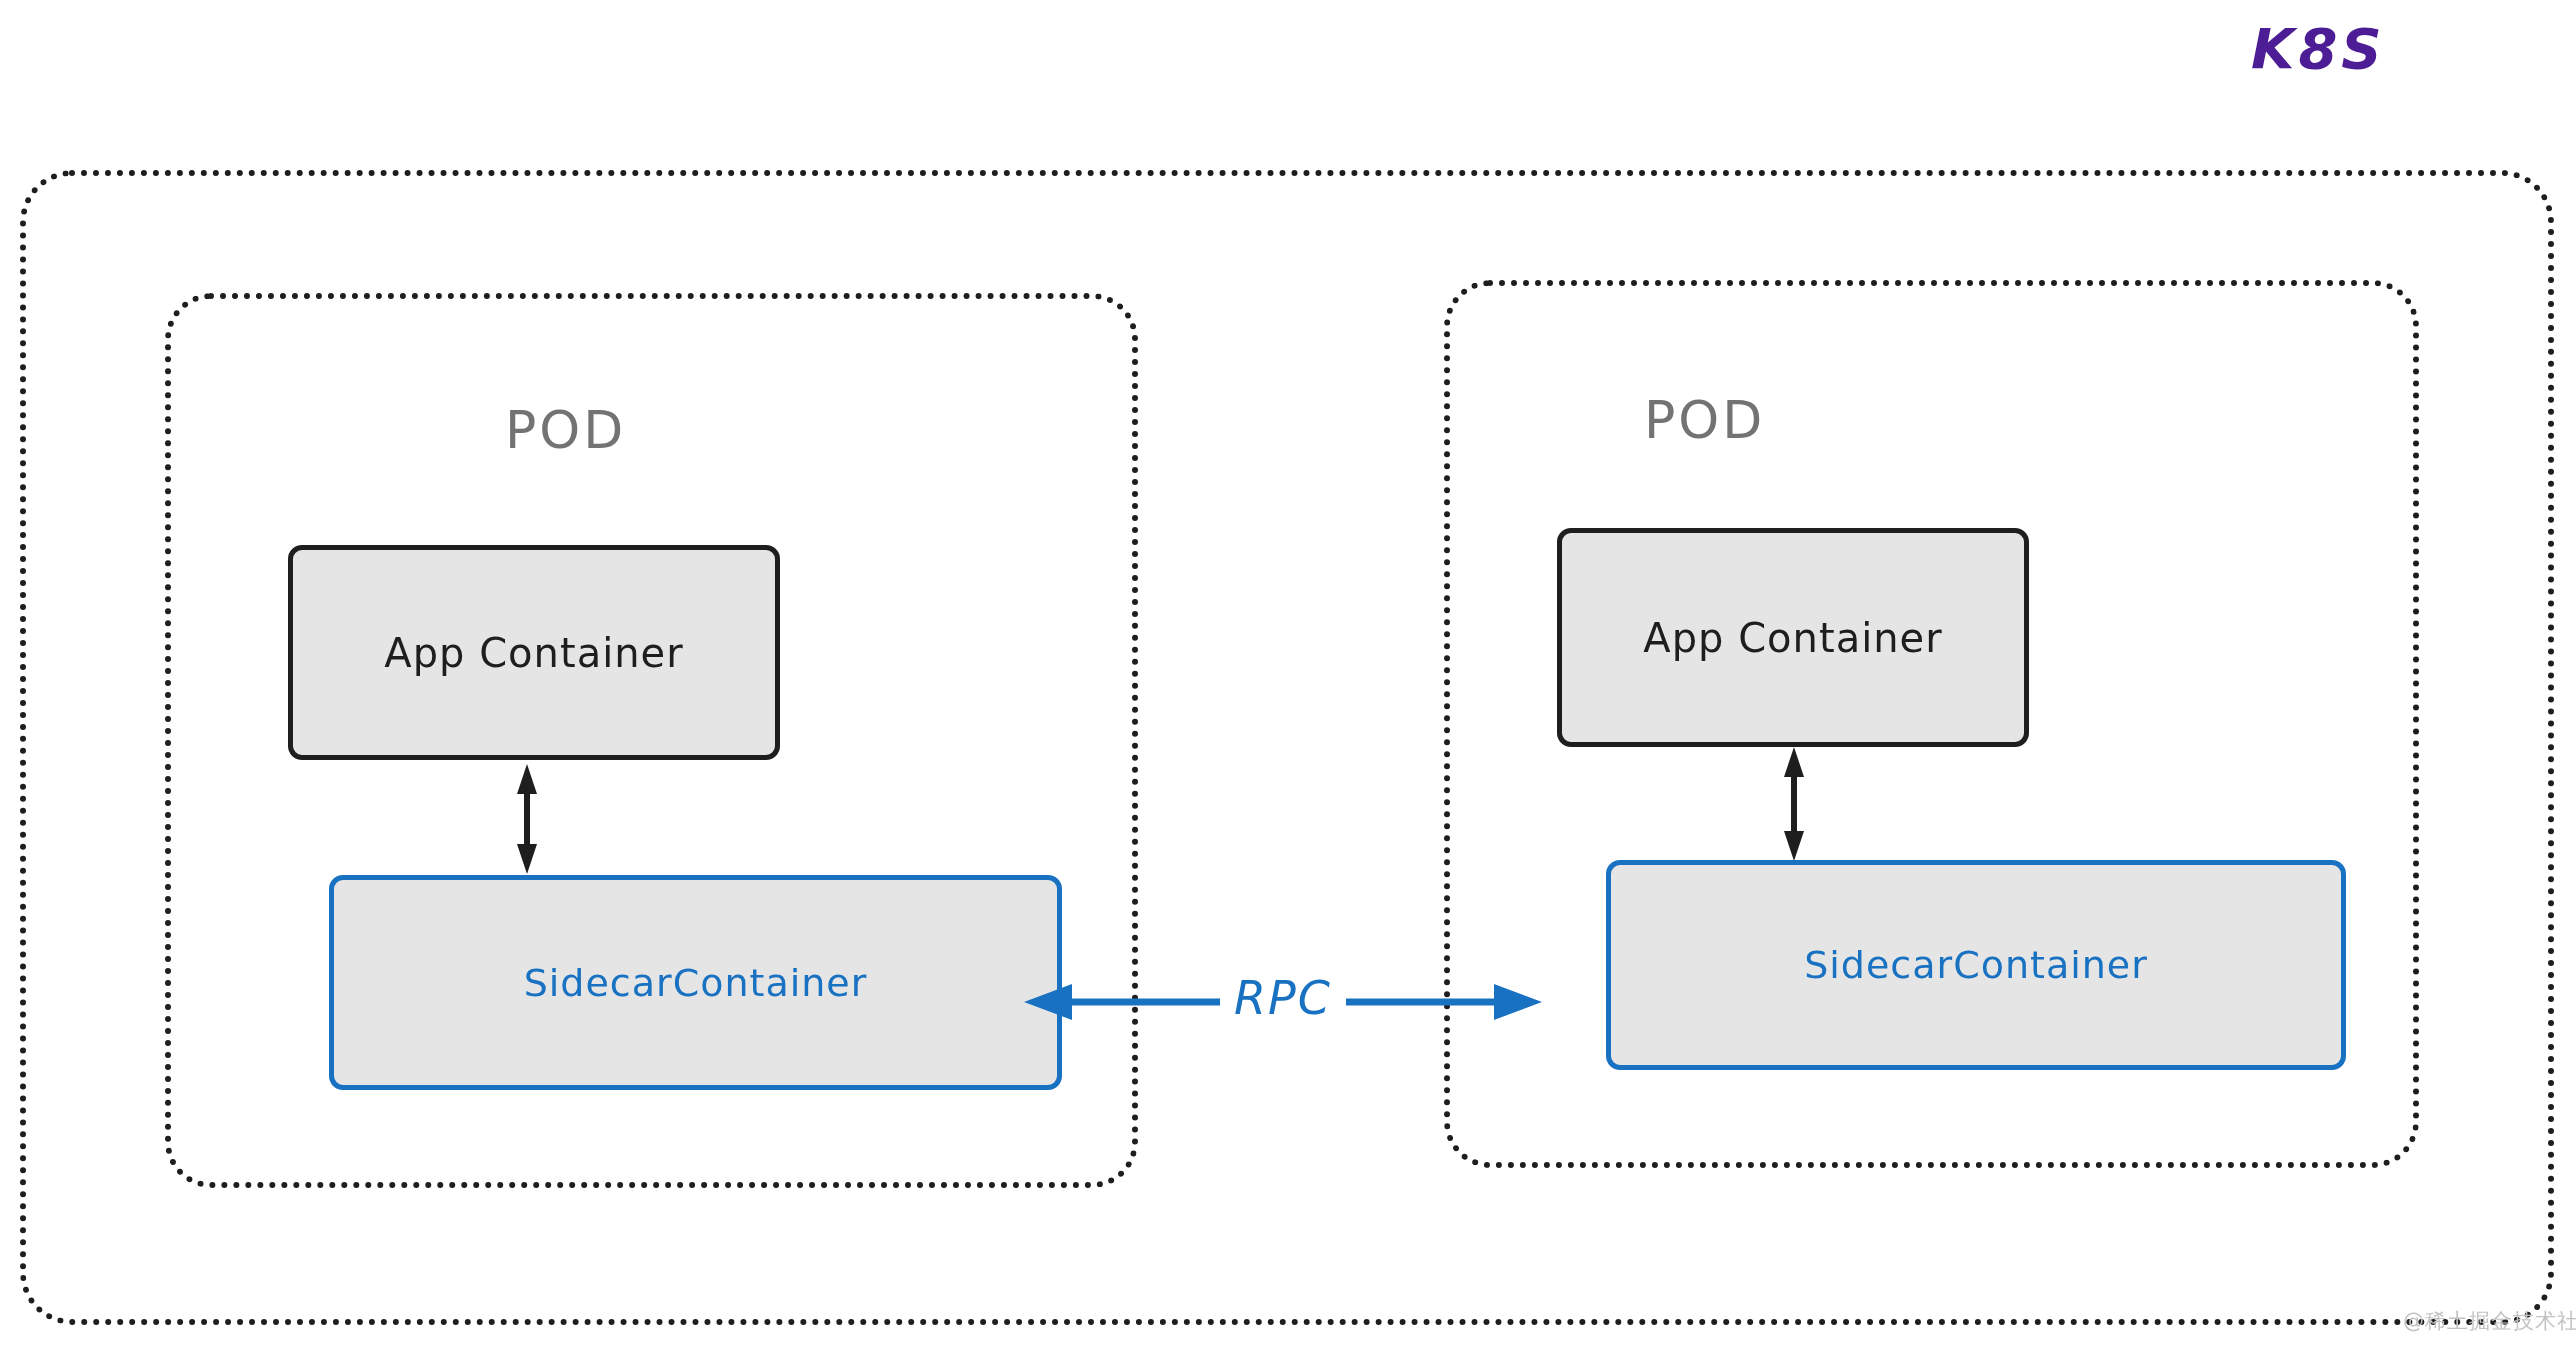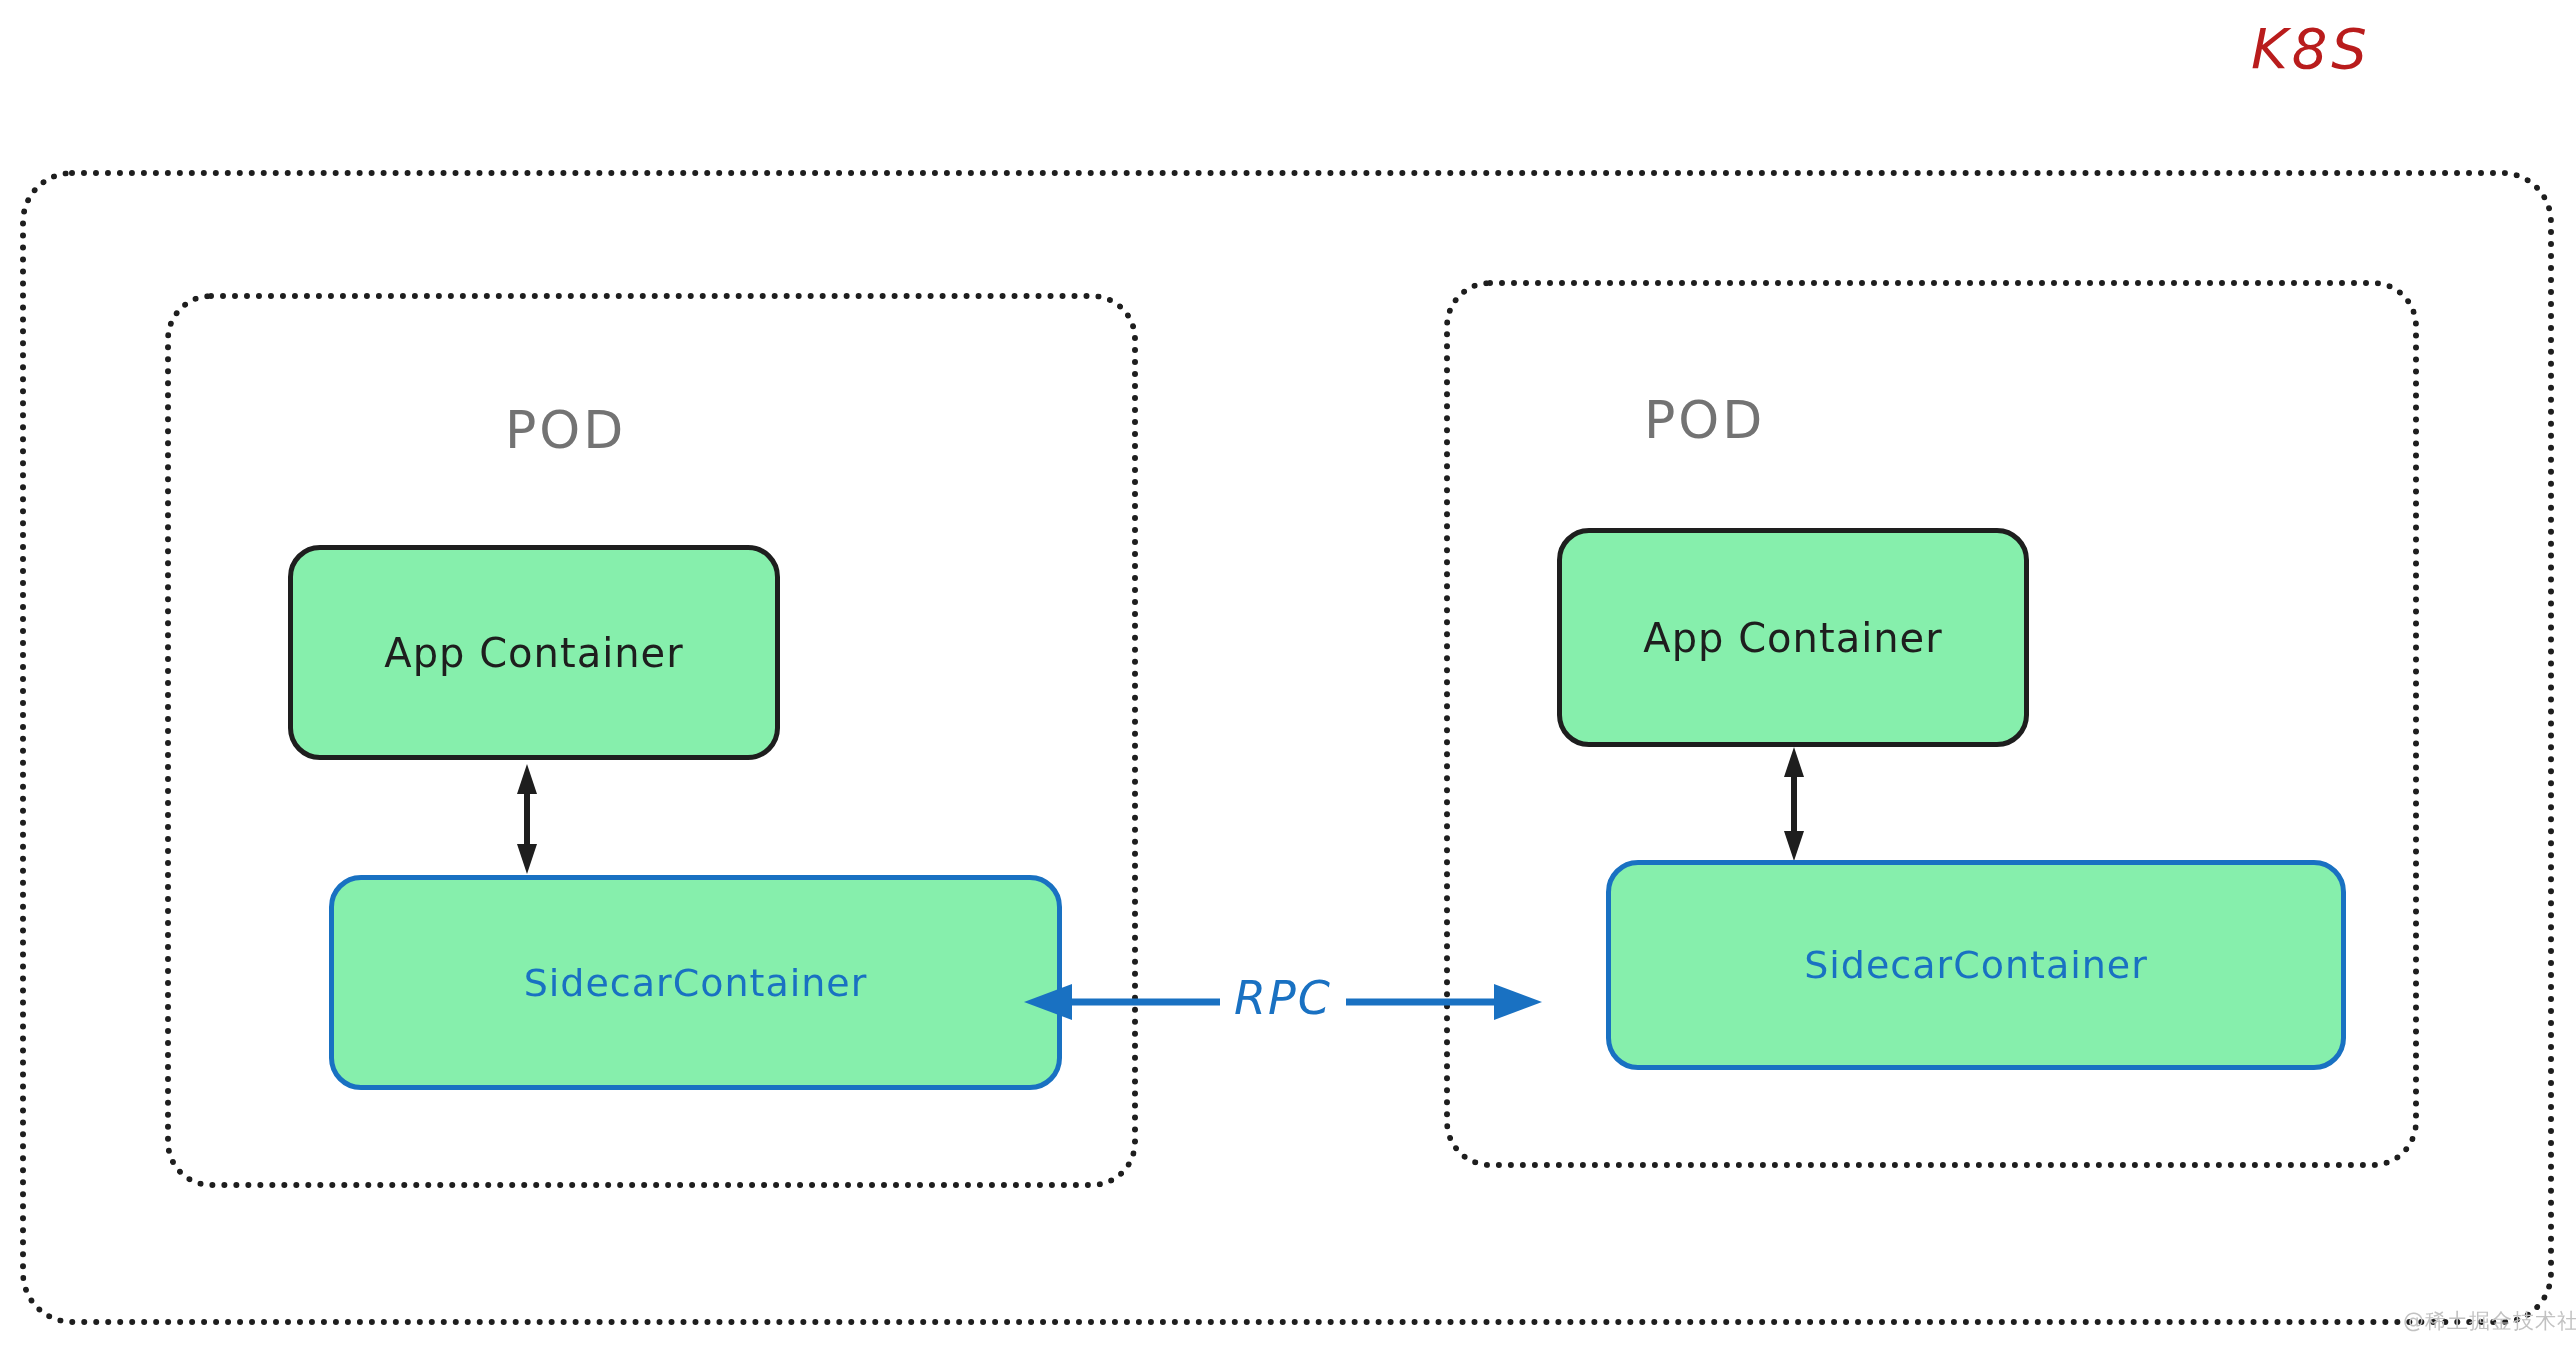--- a/index.html
+++ b/index.html
@@ -23,37 +23,37 @@
     border: 6px dotted #1e1e1e;
     background: transparent;
   }
   .cluster-box { border-radius: 52px; }
   .pod-box { border-radius: 46px; }
 
   
   .solid-box {
     position: absolute;
     border: 5px solid #1e1e1e;
-    border-radius: 32px;
-    background: #86efac;
+    border-radius: 14px;
+    background: #e5e5e5;
     display: flex;
     align-items: center;
     justify-content: center;
   }
   .solid-box.blue { border-color: #1971c2; margin-left: 44px; }
 
   .cluster-title {
     position: absolute;
     left: 2251px;
     top: 16px;
     font-size: 56px;
-    font-weight: normal;
+    font-weight: bold;
     font-style: italic;
     letter-spacing: 4px;
-    color: #b91c1c;
+    color: #4c1d95;
   }
   .pod-label {
     position: absolute;
     font-size: 52px;
     font-weight: 400;
     letter-spacing: 3px;
     color: #737373;
   }
   .app-label {
     font-size: 40px;

